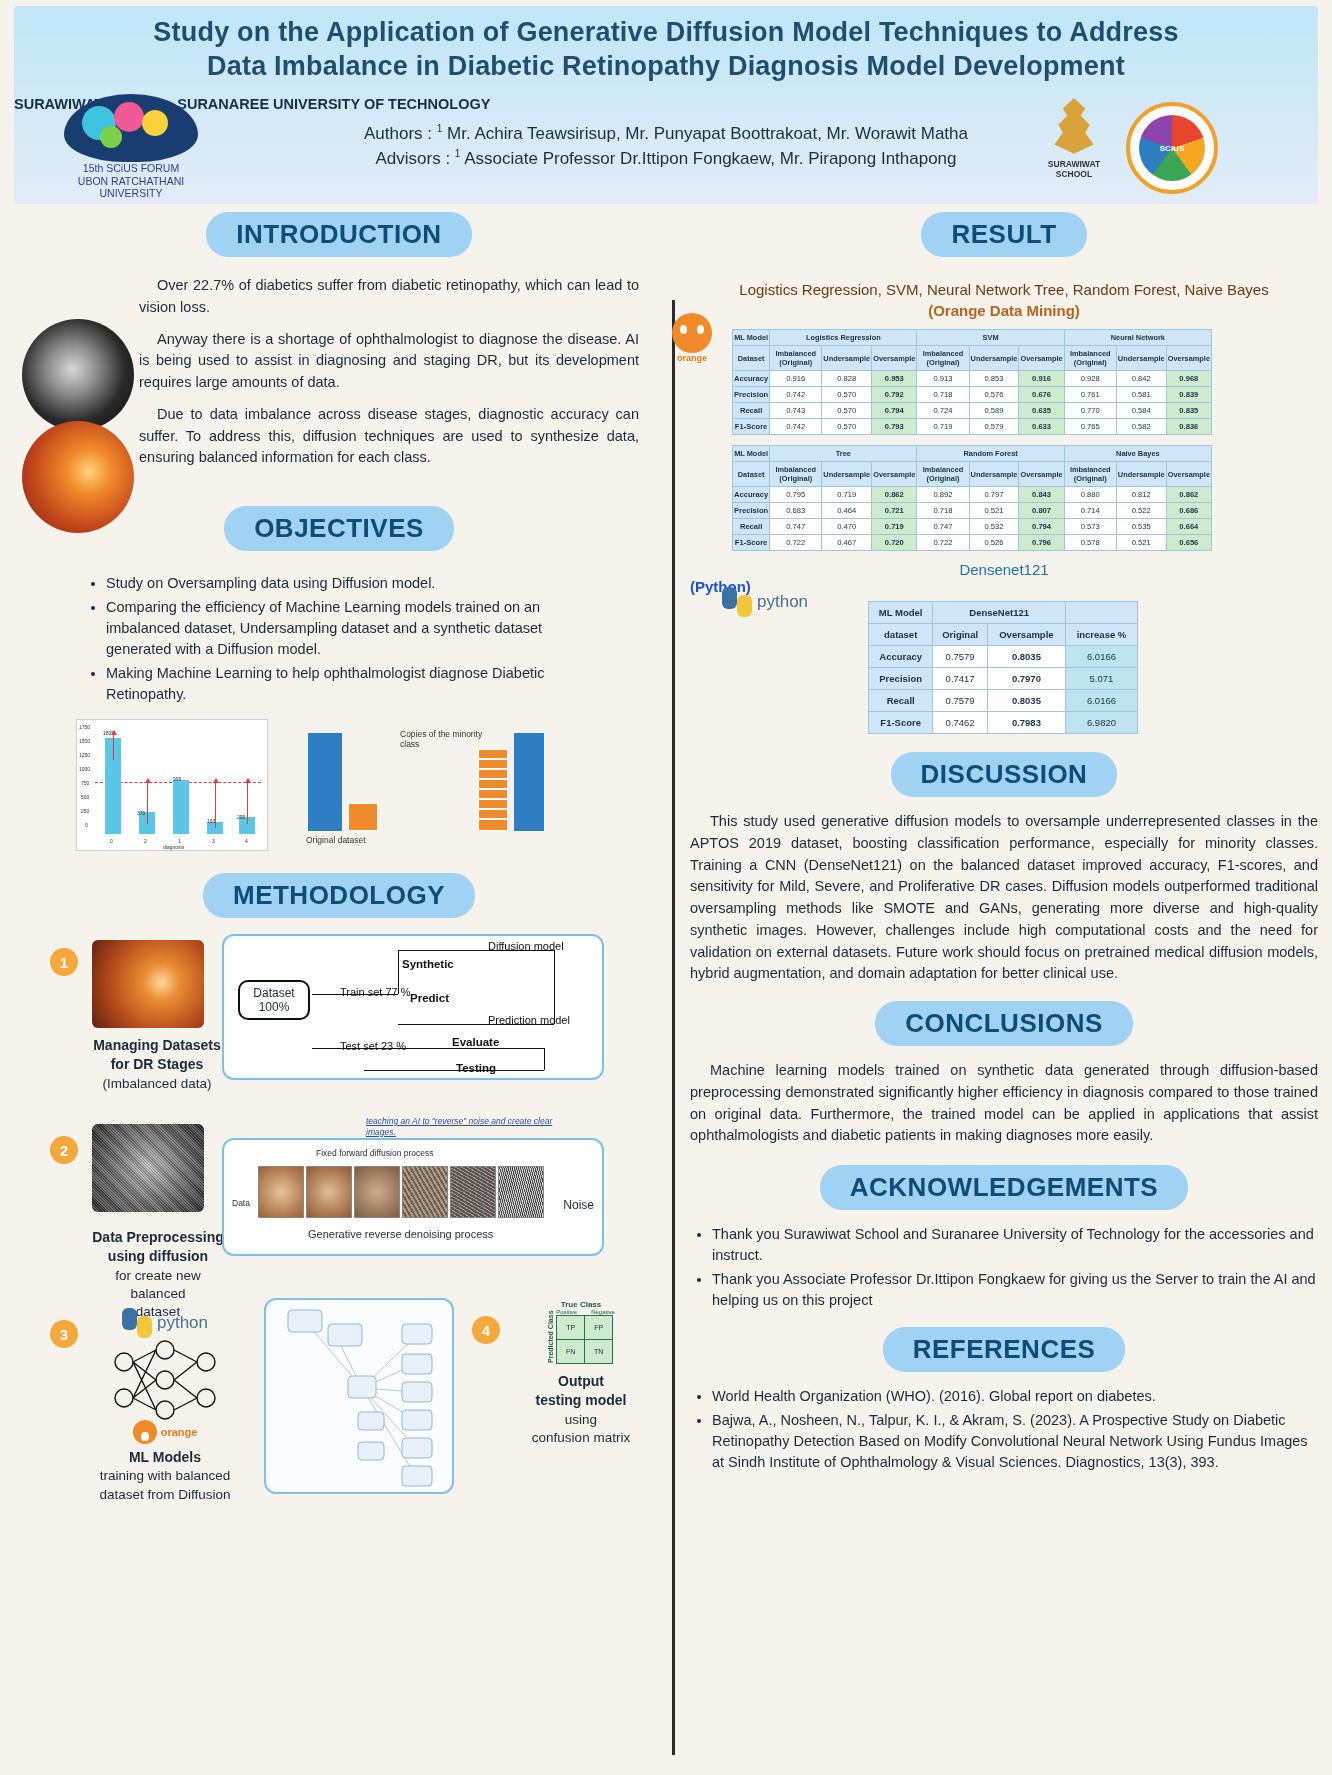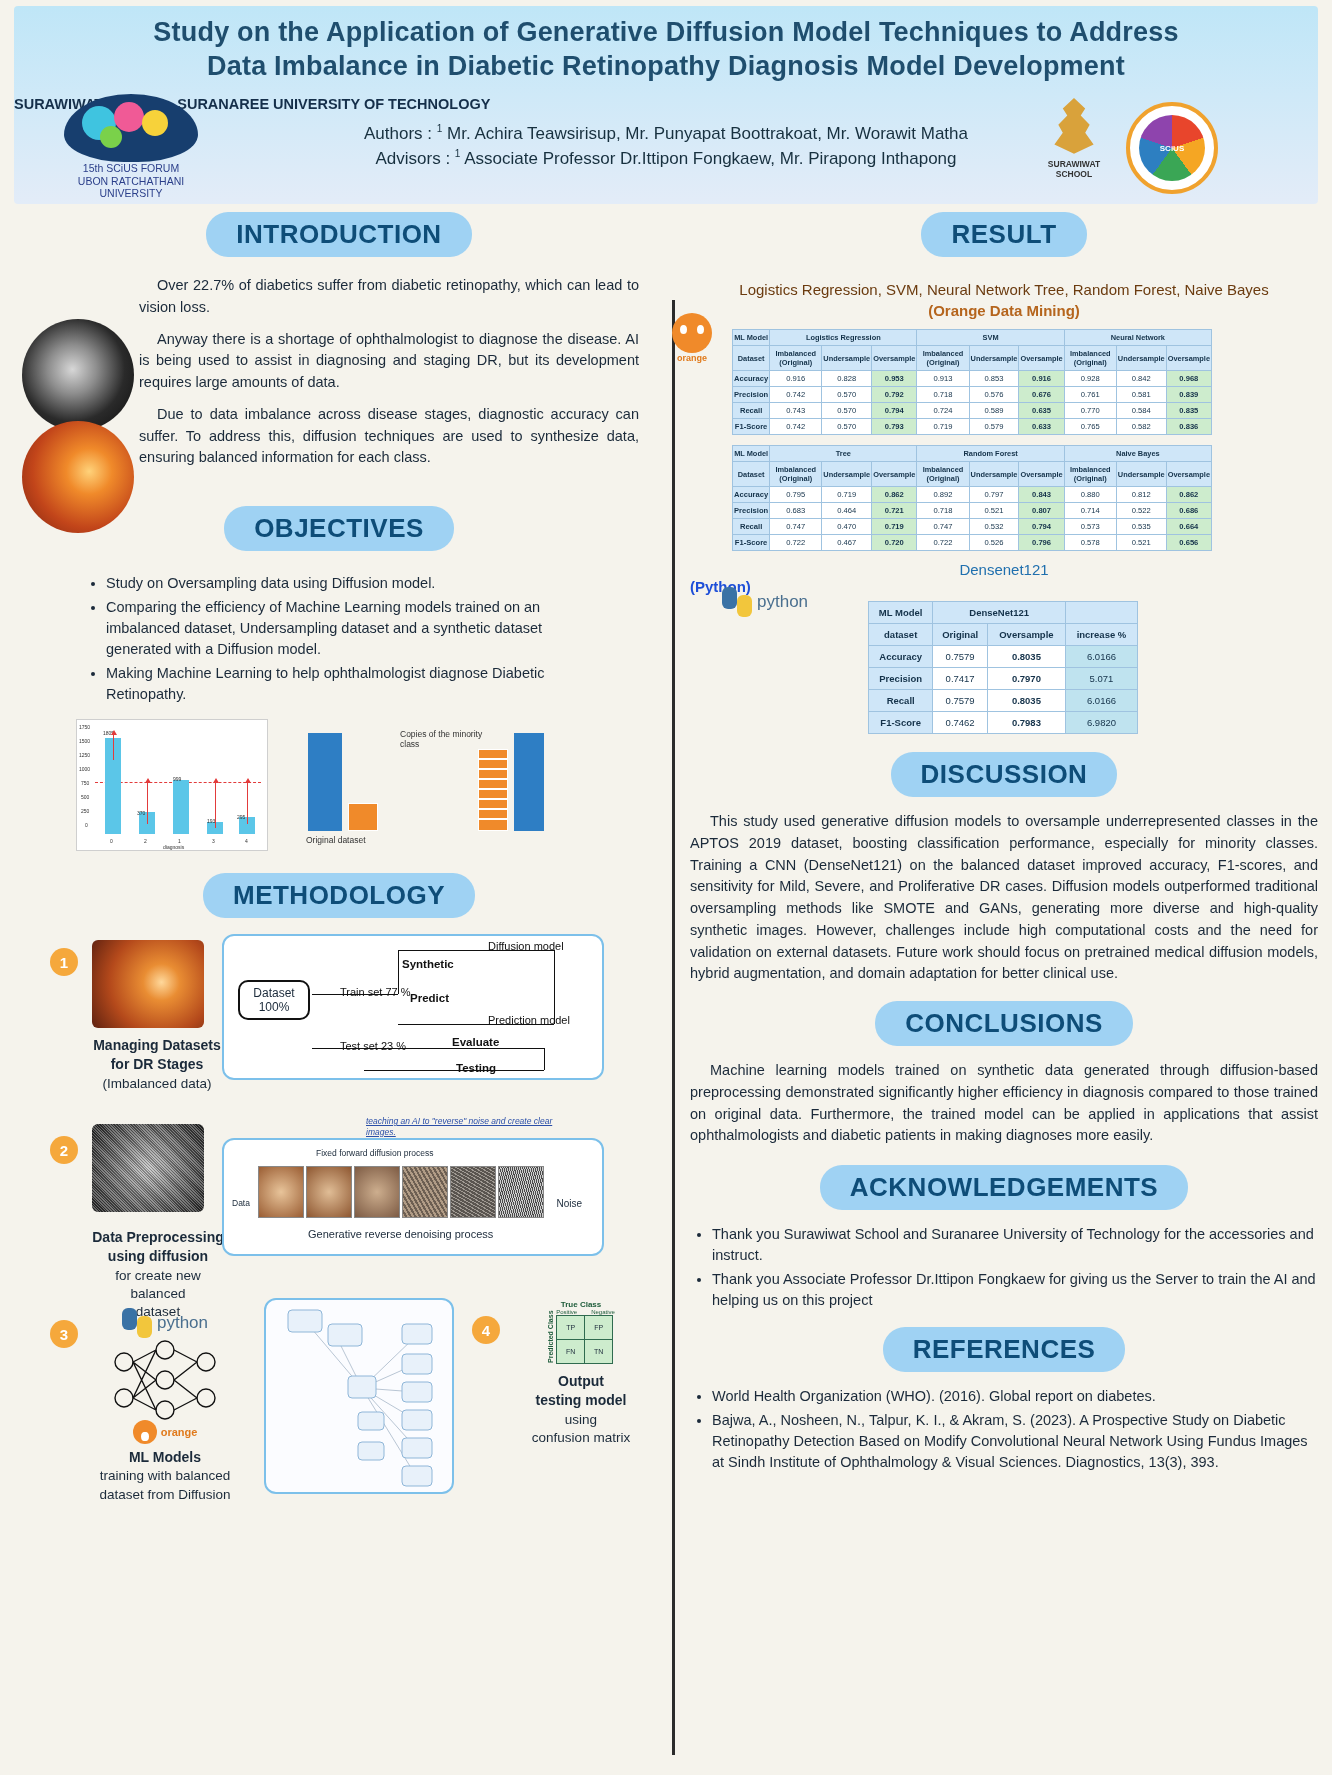--- a/index.html
+++ b/index.html
@@ -358,21 +358,21 @@
         <b>Data Preprocessing</b><br>
         <b>using diffusion</b><br>
         <span>for create new balanced</span><br>
         <span>dataset</span>
       </div>
     </div>
     <div class="panel" style="position:absolute; left:208px; top:16px; width:382px; height:118px;">
       <div style="position:absolute; left:142px; top:-24px; width:200px; font-size:8.5px; color:#2b4fa8; font-style:italic; text-decoration:underline; line-height:1.25;">teaching an AI to "reverse" noise and create clear images.</div>
       <div style="position:absolute; left:92px; top:8px; font-size:8.5px;">Fixed forward diffusion process</div>
       <div style="position:absolute; left:8px; top:58px; font-size:8.5px;">Data</div>
-      <div style="position:absolute; right:20px; top:58px; font-size:10px;">Noise</div>
+      <div style="position:absolute; right:8px; top:58px; font-size:12px;">Noise</div>
       <div class="diffstrip" style="left:34px; top:26px;">
         <div style="background:radial-gradient(circle at 50% 50%,#e8c49a,#9a5d33);"></div>
         <div style="background:radial-gradient(circle at 50% 50%,#e0bd96,#8e5731);"></div>
         <div style="background:radial-gradient(circle at 50% 50%,#cdae8e,#7d5b44);"></div>
         <div style="background:repeating-linear-gradient(60deg,#b19c86 0 2px,#6d5f52 2px 4px);"></div>
         <div style="background:repeating-linear-gradient(30deg,#a09a93 0 1px,#59544f 1px 3px);"></div>
         <div style="background:repeating-linear-gradient(75deg,#cfcfcf 0 1px,#4a4a4a 1px 2px);"></div>
       </div>
       <div style="position:absolute; left:84px; top:88px; font-size:11px;">Generative reverse denoising process</div>
     </div>

